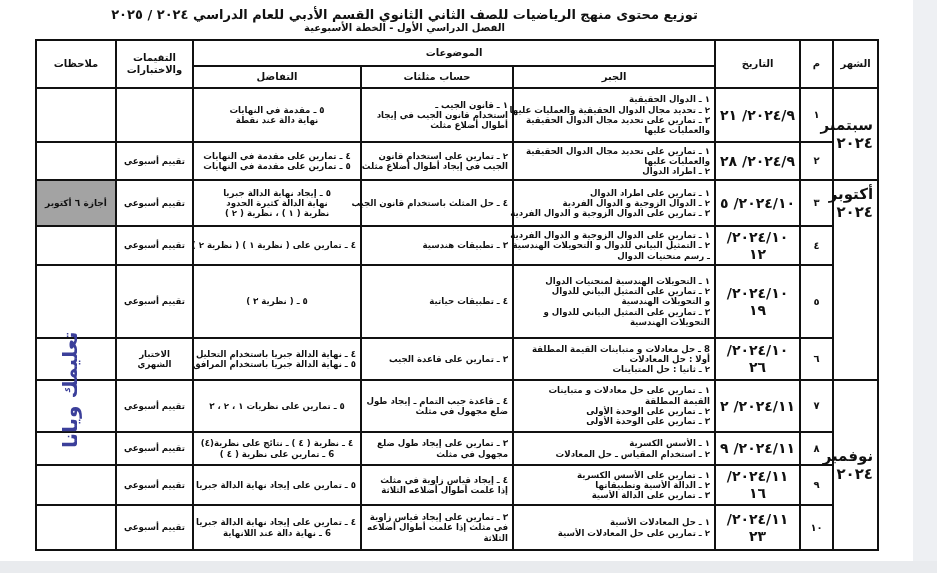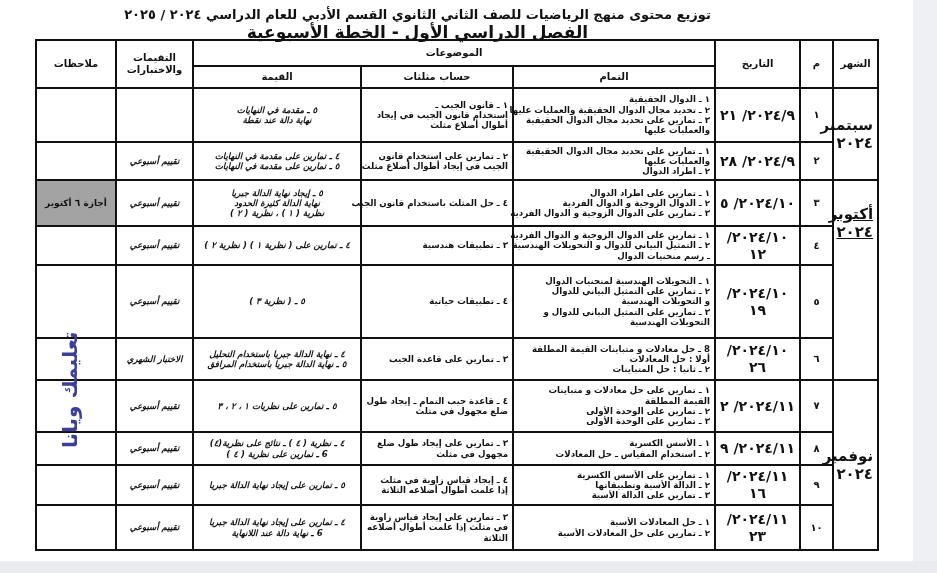--- a/index.html
+++ b/index.html
@@ -16,47 +16,47 @@
   .bottom-gutter {
     position:absolute; left:0; bottom:0; width:937px; height:12px;
     background:#e9ebee;
   }
   .top-strip {
     position:absolute; top:0; left:0; width:913px; height:6px;
     background:#ffffff;
   }
   .title {
     position:absolute; left:0; width:809px; text-align:center;
-    font-weight:bold; direction:rtl; color:#111;padding-left:13px;
+    font-weight:bold; direction:rtl; color:#111;
   }
   .title1 { top:7px; font-size:13px; }
-  .title2 { top:22px; font-size:17px; }
+  .title2 { top:22px; font-size:10px; }
 
   table.plan {
     position:absolute; left:35px; top:39px;
     width:842px;
     border-collapse:collapse;
     direction:rtl;
     table-layout:fixed;
     font-size:8.6px;
     font-weight:bold;
   }
   table.plan th, table.plan td {
     border:2px solid #111;
     padding:1px 4px;
     vertical-align:middle;
     line-height:1.2;
   }
   table.plan th { font-size:10px; text-align:center; }
-  .c-center { text-align:center;font-style:italic; }
+  .c-center { text-align:center; }
   .c-right { text-align:right; }
   .date { direction:ltr; text-align:center; font-size:14px; }
   .num { text-align:center; font-size:10px; }
   .month { vertical-align:middle; font-size:15px; }
-  .month.top { vertical-align:top; padding-top:24px;text-decoration:underline; }
+  .month.top { vertical-align:top; padding-top:4px; }
   .note-shaded { background:#a3a3a3; text-align:center; font-size:9px; }
   .line { display:block; white-space:nowrap; }
   .watermark {
     position:absolute; left:55px; top:300px;
     color:#3b3f9a; font-weight:bold; font-size:20px;
     transform:rotate(-90deg); transform-origin:left top;
     white-space:nowrap; direction:rtl;
   }
   .watermark-wrap { position:absolute; left:58px; top:448px; }
 </style>
@@ -84,23 +84,23 @@
   <thead>
     <tr style="height:26px">
       <th rowspan="2">الشهر</th>
       <th rowspan="2">م</th>
       <th rowspan="2">التاريخ</th>
       <th colspan="3">الموضوعات</th>
       <th rowspan="2">التقيمات والاختبارات</th>
       <th rowspan="2">ملاحظات</th>
     </tr>
     <tr style="height:22px">
-      <th>التمام</th>
+      <th>الجبر</th>
       <th>حساب مثلثات</th>
-      <th>القيمة</th>
+      <th>التفاضل</th>
     </tr>
   </thead>
   <tbody id="tbody">
       <tr style="height: 54px;">
         <td rowspan="2" class="month">
           <span class="line">سبتمبر</span>
           <span class="line">٢٠٢٤</span>
         </td>
         <td class="num">١</td>
         <td class="date">٢٠٢٤/٩/ ٢١</td>

